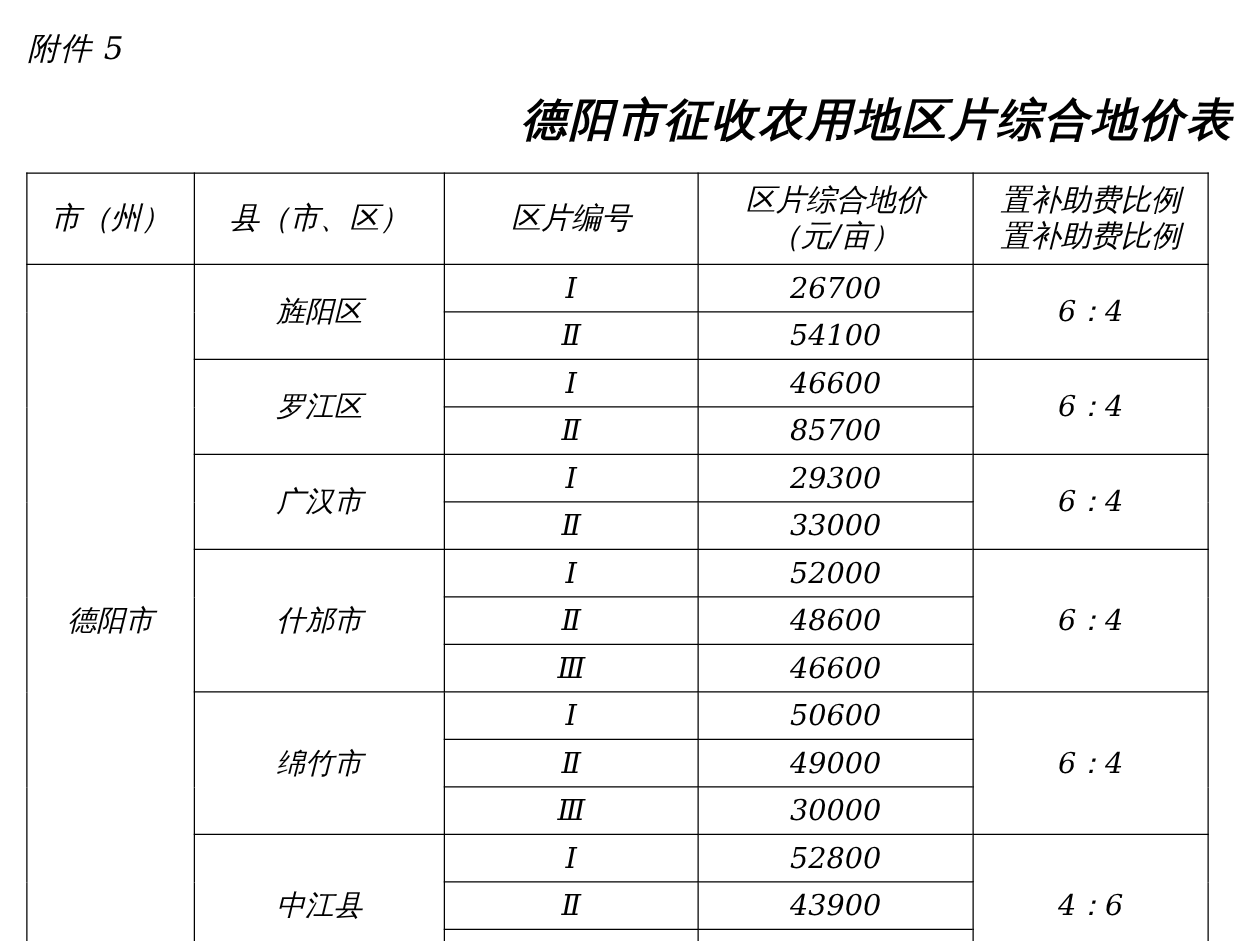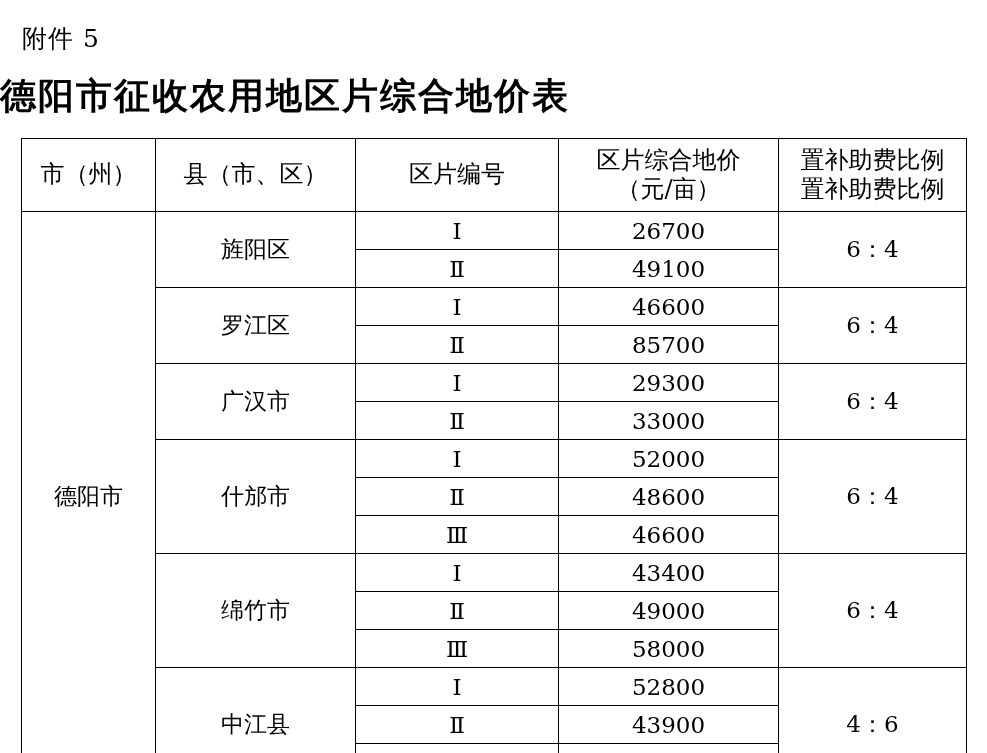--- a/index.html
+++ b/index.html
@@ -14,35 +14,36 @@
     color: #000000;
     position: relative;
     overflow: hidden;
   }
   .page {
     width: 987px;
     height: 753px;
     box-sizing: border-box;
     padding: 0;
     position: relative;
+    font-style: italic;
   }
   .attachment-label {
     position: absolute;
     left: 22px;
     top: 22px;
     font-size: 25px;
     font-family: "DejaVu Serif", "Liberation Serif", serif;
     letter-spacing: 1px;
   }
   .doc-title {
     position: absolute;
     left: 0;
     right: 0;
     top: 72px;
-    text-align: left;
+    text-align: right;
     font-size: 36px;
     font-weight: bold;
     letter-spacing: 2px;
     font-family: "DejaVu Serif", "Liberation Serif", serif;
   }
   table.price-table {
     position: absolute;
     left: 21px;
     top: 138px;
     width: 945px;
@@ -127,21 +128,21 @@
     <tbody>
         <tr>
           <td class="city-cell" rowspan="15">德阳市</td>
           <td class="county-cell" rowspan="2">旌阳区</td>
           <td class="zone-cell">Ⅰ</td>
           <td class="price-cell">26700</td>
           <td class="ratio-cell" rowspan="2">6：4</td>
         </tr>
         <tr>
           <td class="zone-cell">Ⅱ</td>
-          <td class="price-cell">49100</td>
+          <td class="price-cell">54100</td>
         </tr>
         <tr>
           <td class="county-cell" rowspan="2">罗江区</td>
           <td class="zone-cell">Ⅰ</td>
           <td class="price-cell">46600</td>
           <td class="ratio-cell" rowspan="2">6：4</td>
         </tr>
         <tr>
           <td class="zone-cell">Ⅱ</td>
           <td class="price-cell">85700</td>
@@ -166,30 +167,30 @@
           <td class="zone-cell">Ⅱ</td>
           <td class="price-cell">48600</td>
         </tr>
         <tr>
           <td class="zone-cell">Ⅲ</td>
           <td class="price-cell">46600</td>
         </tr>
         <tr>
           <td class="county-cell" rowspan="3">绵竹市</td>
           <td class="zone-cell">Ⅰ</td>
-          <td class="price-cell">43400</td>
+          <td class="price-cell">50600</td>
           <td class="ratio-cell" rowspan="3">6：4</td>
         </tr>
         <tr>
           <td class="zone-cell">Ⅱ</td>
           <td class="price-cell">49000</td>
         </tr>
         <tr>
           <td class="zone-cell">Ⅲ</td>
-          <td class="price-cell">58000</td>
+          <td class="price-cell">30000</td>
         </tr>
         <tr>
           <td class="county-cell" rowspan="3">中江县</td>
           <td class="zone-cell">Ⅰ</td>
           <td class="price-cell">52800</td>
           <td class="ratio-cell" rowspan="3">4：6</td>
         </tr>
         <tr>
           <td class="zone-cell">Ⅱ</td>
           <td class="price-cell">43900</td>

